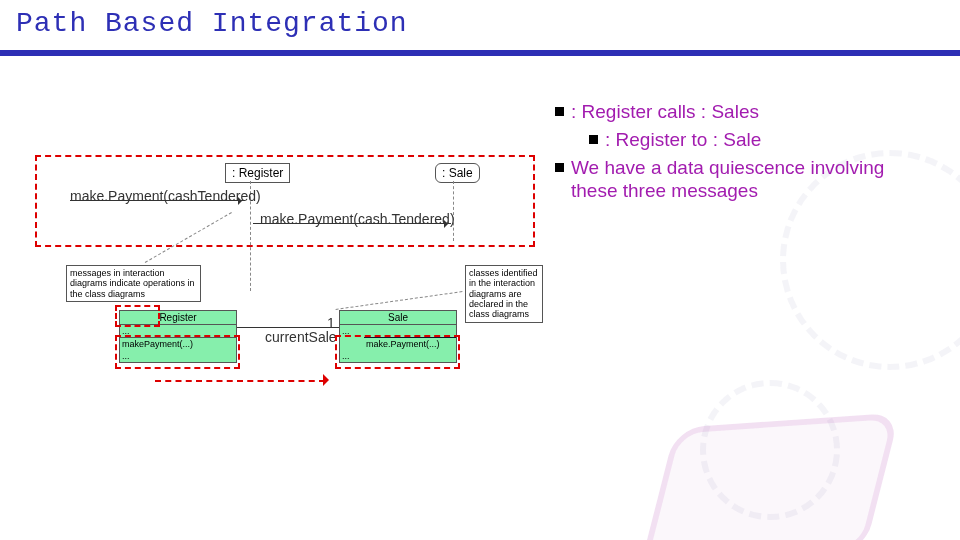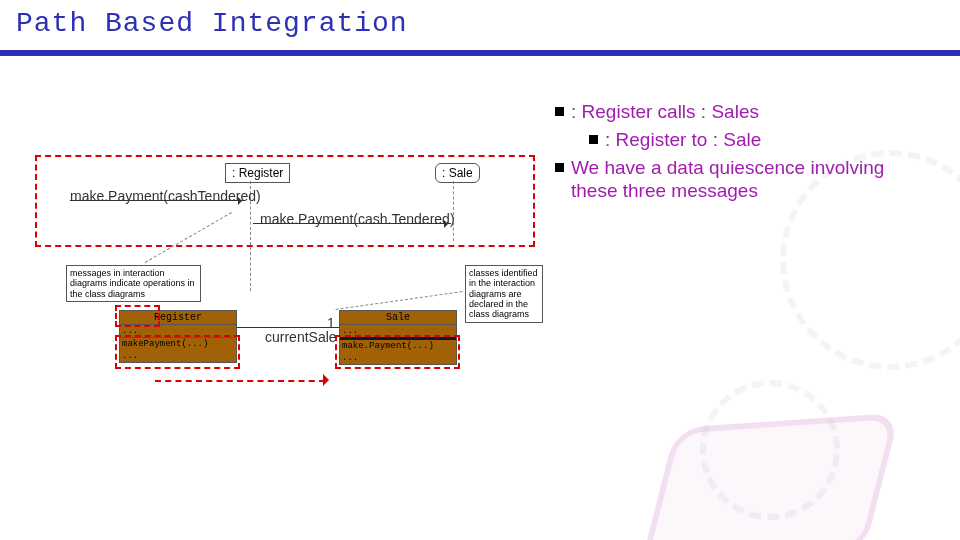--- a/index.html
+++ b/index.html
@@ -22,21 +22,21 @@
   .dashed-red.outer { left: 0; top: 0; width: 500px; height: 92px; }
   .dashed-red.r1 { left: 80px; top: 120px; width: 45px; height: 22px; }
   .dashed-red.r2 { left: 80px; top: 180px; width: 125px; height: 34px; }
   .dashed-red.r3 { left: 300px; top: 180px; width: 125px; height: 34px; }
   .headbox { position: absolute; background: #fff; border: 1px solid #555; font-size: 12px; padding: 2px 6px; }
   .life { position: absolute; width: 0; border-left: 1px dashed #888; }
   .msgline { position: absolute; height: 0; border-top: 1px solid #333; }
   .msgline::after { content: ""; position: absolute; right: -1px; top: -4px; border: 4px solid transparent; border-left-color: #333; }
   .msgtxt { position: absolute; font-size: 14px; color: #333; }
   .notebox { position: absolute; border: 1px solid #555; font-size: 9px; padding: 2px 3px; background: #fff; line-height: 1.15; }
-  .classbox { position: absolute; border: 1px solid #555; font-size: 10px; background: #a16207; font-family: Liberation Mono, monospace; }
+  .classbox { position: absolute; border: 1px solid #555; font-size: 10px; background: #86efac; }
   .classbox .hdr { border-bottom: 1px solid #555; text-align: center; padding: 1px 0; }
   .classbox .body { font-size: 9px; padding: 1px 2px; min-height: 10px; }
   .dashlink { position: absolute; border-top: 1px dashed #888; height: 0; }
   .redline { position: absolute; border-top: 2px dashed #d00; height: 0; }
   .redarrow { position: absolute; width: 0; height: 0; border: 6px solid transparent; border-left-color: #d00; }
 
   
   .bullets { position: absolute; left: 555px; top: 100px; width: 360px; }
   .bullets ul { list-style: none; }
   .bullets li { display: flex; align-items: flex-start; font-size: 19px; color: #a21caf; line-height: 1.25; margin-bottom: 4px; }
@@ -80,21 +80,21 @@
   <div class="classbox" style="left:84px; top:155px; width:118px;">
     <div class="hdr">Register</div>
     <div class="body">...</div>
     <div class="body" style="border-top:1px solid #555;">makePayment(...)</div>
     <div class="body">...</div>
   </div>
 
   <div class="classbox" style="left:304px; top:155px; width:118px;">
     <div class="hdr">Sale</div>
     <div class="body">...</div>
-    <div class="body" style="border-top:3px solid #0f172a;">make.Payment(...)</div>
+    <div class="body" style="border-top:1px solid #0f172a;margin-left:24px;">make.Payment(...)</div>
     <div class="body">...</div>
   </div>
 
   <div style="position:absolute; left:202px; top:172px; width:102px; border-top:1px solid #333;"></div>
   <div class="msgtxt" style="left:230px; top:174px;">currentSale</div>
   <div class="msgtxt" style="left:292px; top:160px;">1</div>
 
   <div class="dashed-red r1" style="left:80px; top:150px;"></div>
   <div class="dashed-red r2"></div>
   <div class="dashed-red r3"></div>

